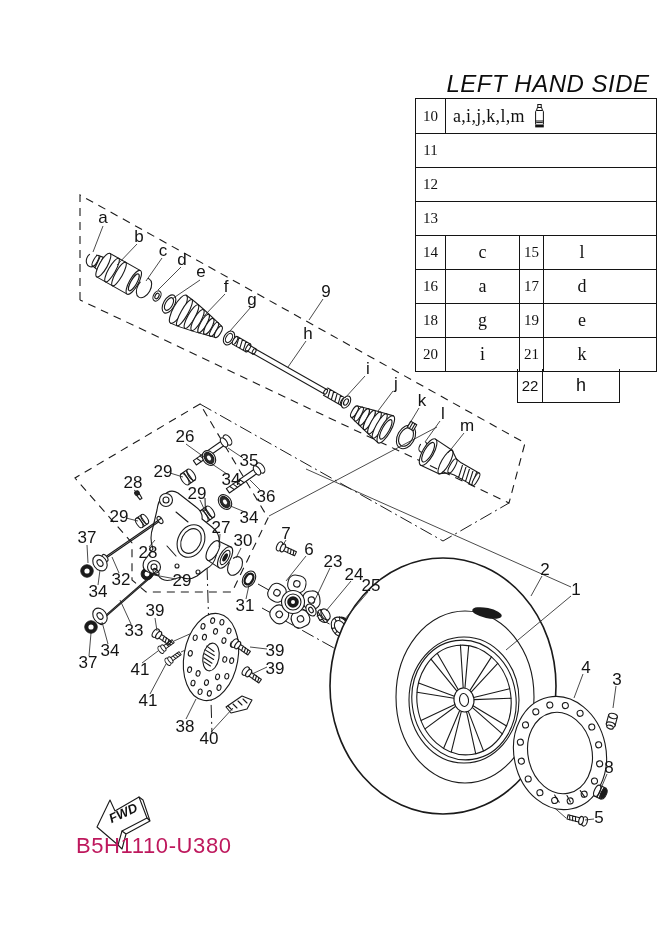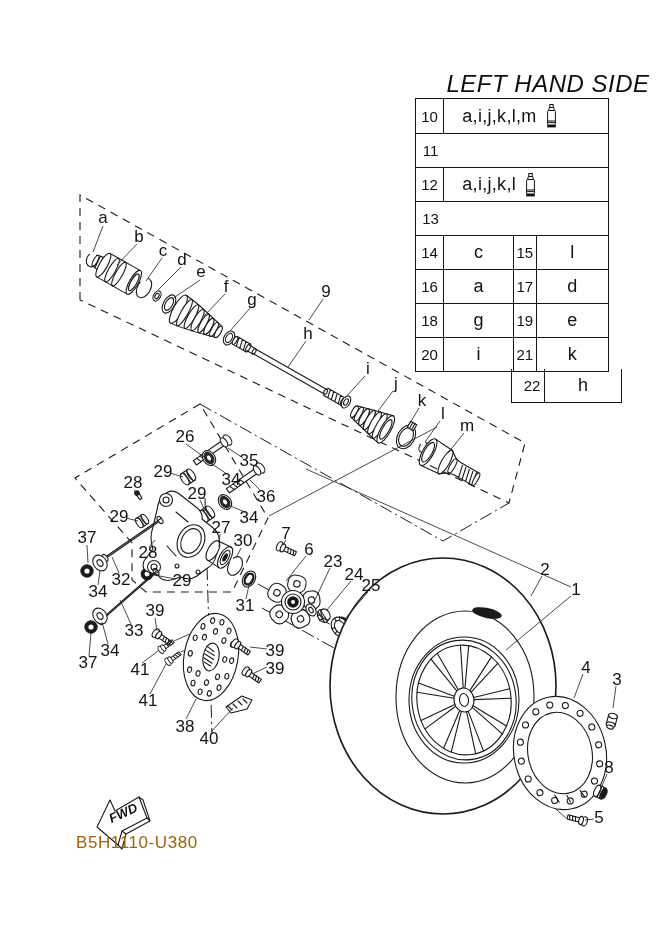--- a/index.html
+++ b/index.html
@@ -14,35 +14,35 @@
   .dash{stroke:#1a1a1a;stroke-width:1.1;fill:none;stroke-dasharray:8 6;}
   .chain{stroke:#1a1a1a;stroke-width:1;fill:none;stroke-dasharray:13 4 2 4;}
   .lbl{font-family:"Liberation Sans",sans-serif;font-size:17px;fill:#141414;}
 
   
   .side-title{position:absolute;left:409px;top:70px;width:214px;text-align:center;
       font-style:italic;font-size:24px;letter-spacing:.5px;color:#0d0d0d;white-space:nowrap;margin-left:32px;}
 
   
   .apply-table{position:absolute;left:415px;top:98px;width:206px;}
-  .t-main{position:absolute;left:0;top:0;width:194px;border:1.6px solid #141414;box-sizing:border-box;}
+  .t-main{position:absolute;left:0;top:0;width:242px;border:1.6px solid #141414;box-sizing:border-box;font-family:Liberation Serif, serif;}
   .t-row{display:flex;height:34px;box-sizing:border-box;}
   .t-row + .t-row{border-top:1.2px solid #141414;}
   .t-cell{display:flex;align-items:center;justify-content:center;box-sizing:border-box;}
   .t-cell + .t-cell{border-left:1.2px solid #141414;}
   .c-ref{width:29px;font-size:15px;}
   .c-ref2{width:24px;font-size:15px;}
-  .c-items{width:174px;justify-content:flex-start;padding-left:18px;font-size:18px;letter-spacing:.3px;}
+  .c-items{width:174px;justify-content:flex-start;padding-left:7px;font-size:18px;letter-spacing:.3px;}
   .c-letter{width:74px;font-size:18px;}
   .c-letter2{width:77px;font-size:18px;}
-  .t-tail{position:absolute;left:96px;top:270.5px;width:101px;height:33px;display:flex;
-      border:1.6px solid #141414;border-top:none;box-sizing:content-box;padding-left:8px;}
+  .t-tail{position:absolute;left:102px;top:270.5px;width:101px;height:33px;display:flex;
+      border:1.6px solid #141414;border-top:none;box-sizing:content-box;}
   .tube{margin-left:8px;flex:0 0 auto;}
 
-  .part-code{position:absolute;left:76px;top:833px;font-size:17px;letter-spacing:.6px;color:#a16207;}
+  .part-code{position:absolute;left:76px;top:833px;font-size:22px;letter-spacing:.6px;color:#be185d;}
 </style>
 </head>
 <body>
 
 <div class="stage">
 
 <svg class="diagram" width="661" height="935" viewBox="0 0 661 935">
   <defs>
     <g id="boltS">
       <ellipse cx="-1.5" cy="0" rx="2.8" ry="4.8" class="sf"></ellipse>
@@ -482,30 +482,20 @@
         </svg>
       </div>
     </div>
 
     <div class="t-row">
       <div class="t-cell c-ref">11</div>
     </div>
 
     <div class="t-row">
       <div class="t-cell c-ref">12</div>
-      <div class="t-cell c-items">
-        <span>a,i,j,k,l</span>
-        <svg class="tube" width="13" height="24" viewBox="0 0 13 24">
-          <rect x="4.8" y="0.5" width="3.4" height="3" fill="#fff" stroke="#111"></rect>
-          <path d="M3.5,6.5 L9.5,6.5 L8.6,3.5 L4.4,3.5 Z" fill="#fff" stroke="#111"></path>
-          <rect x="2.6" y="6.5" width="7.8" height="14.5" rx="1" fill="#fff" stroke="#111"></rect>
-          <path d="M2.6,17 h7.8 M3.2,18.6 h6.6" stroke="#111" fill="none"></path>
-          <rect x="2.2" y="21" width="8.6" height="2.4" fill="#111"></rect>
-        </svg>
-      </div>
     </div>
 
     <div class="t-row">
       <div class="t-cell c-ref">13</div>
     </div>
 
     <div class="t-row">
       <div class="t-cell c-ref">14</div>
       <div class="t-cell c-letter">c</div>
       <div class="t-cell c-ref2">15</div>

